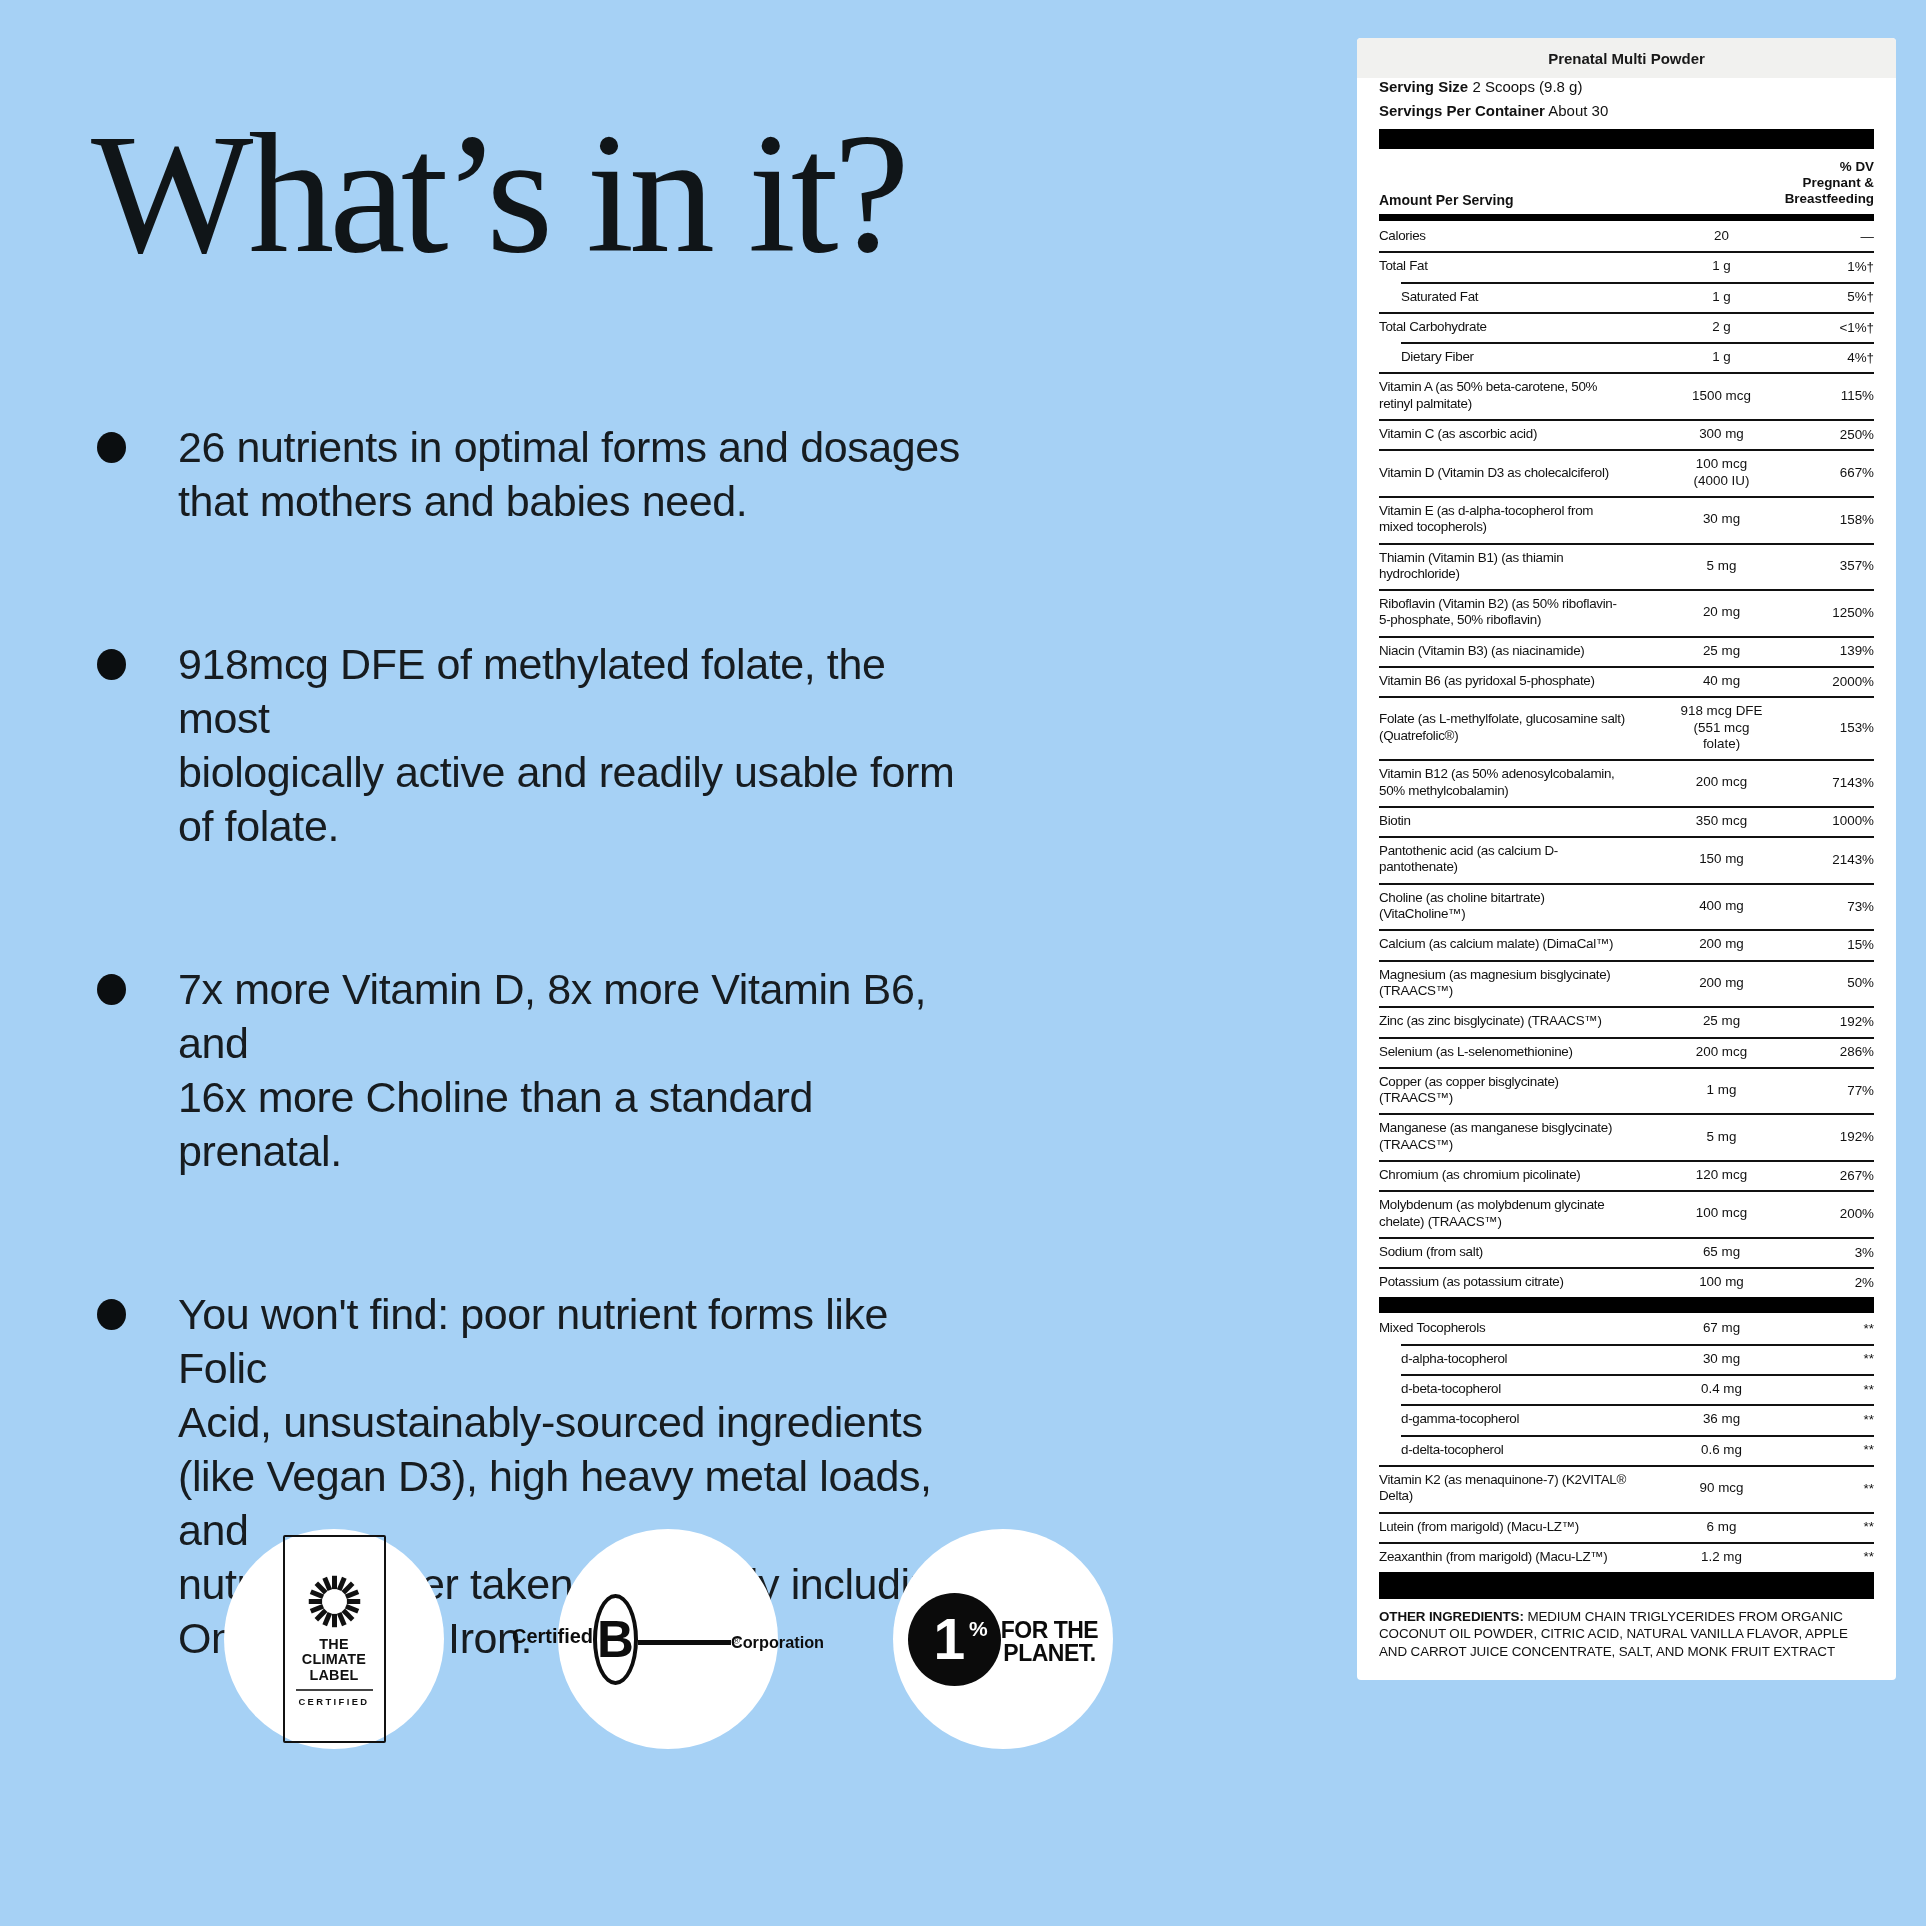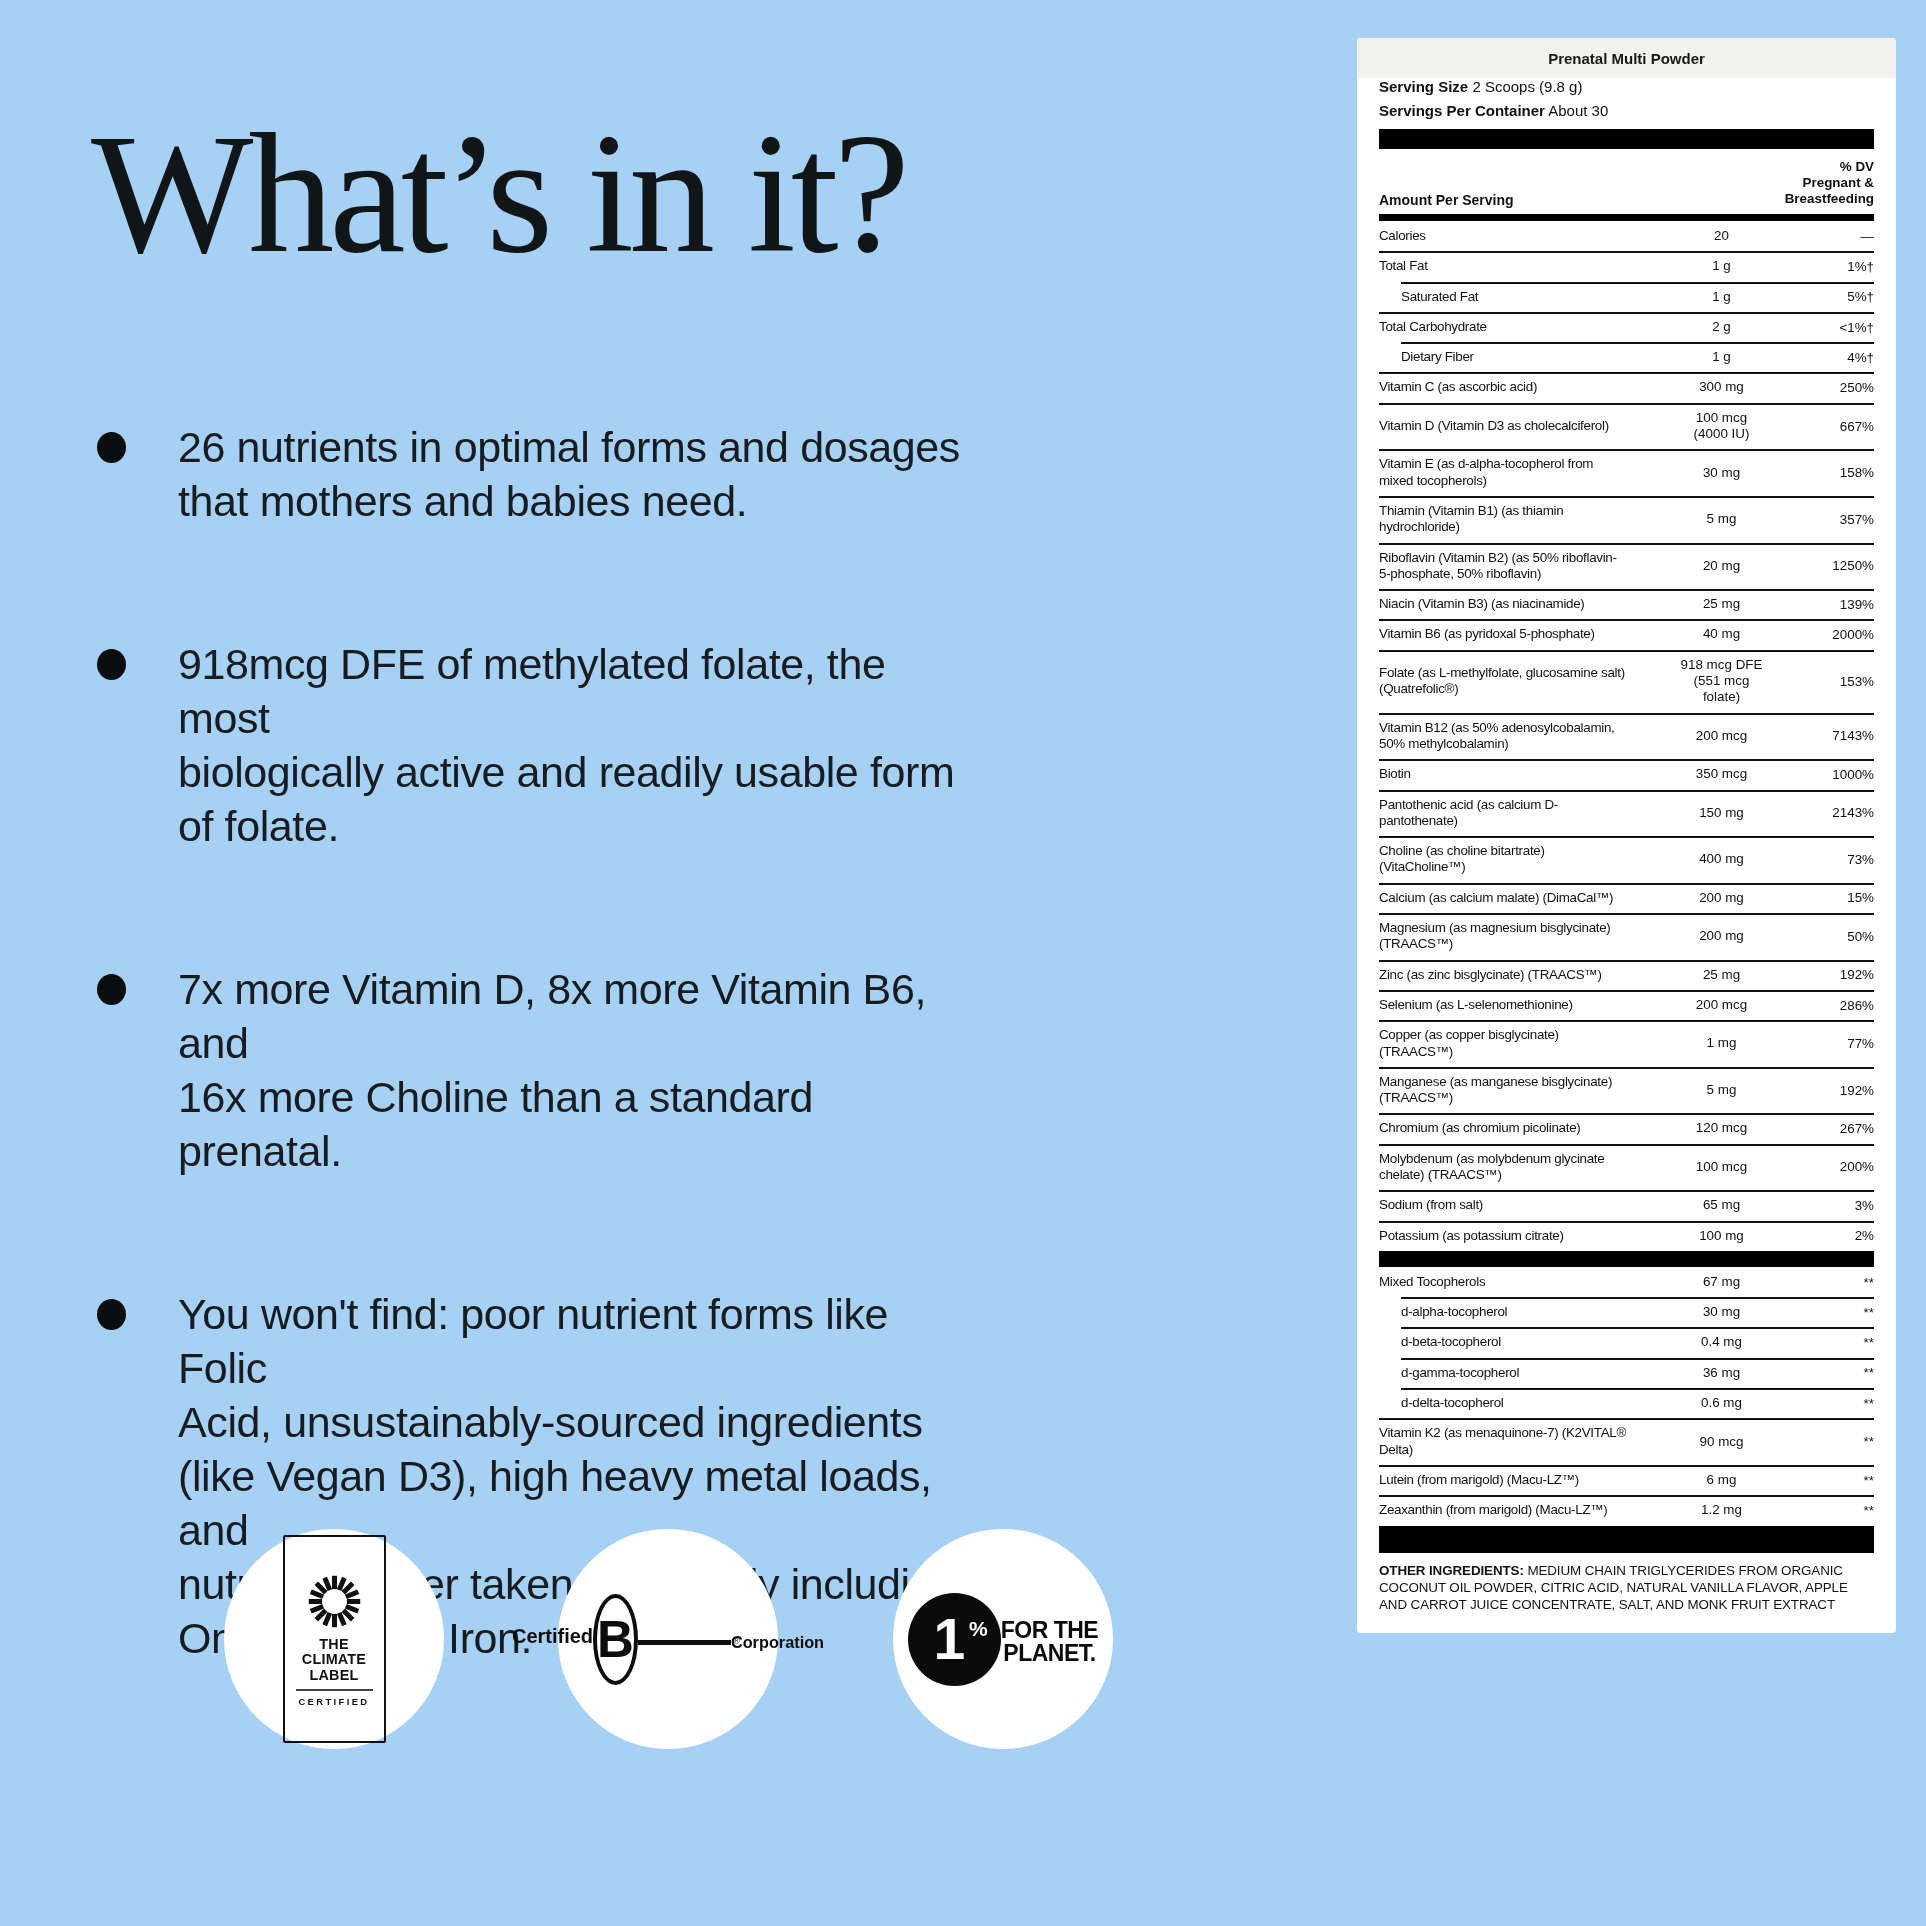--- a/index.html
+++ b/index.html
@@ -194,20 +194,26 @@
             <span class="nname">Total Carbohydrate</span>
             <span class="namount">2 g</span>
             <span class="ndv">&lt;1%†</span>
           </div>
           <div class="nrow indent">
             <span class="nname">Dietary Fiber</span>
             <span class="namount">1 g</span>
             <span class="ndv">4%†</span>
           </div>
           <div class="nrow">
+            <span class="nname">Vitamin A (as 50% beta-carotene, 50%
+retinyl palmitate)</span>
+            <span class="namount">1500 mcg</span>
+            <span class="ndv">115%</span>
+          </div>
+          <div class="nrow">
             <span class="nname">Vitamin C (as ascorbic acid)</span>
             <span class="namount">300 mg</span>
             <span class="ndv">250%</span>
           </div>
           <div class="nrow">
             <span class="nname">Vitamin D (Vitamin D3 as cholecalciferol)</span>
             <span class="namount">100 mcg
 (4000 IU)</span>
             <span class="ndv">667%</span>
           </div>

